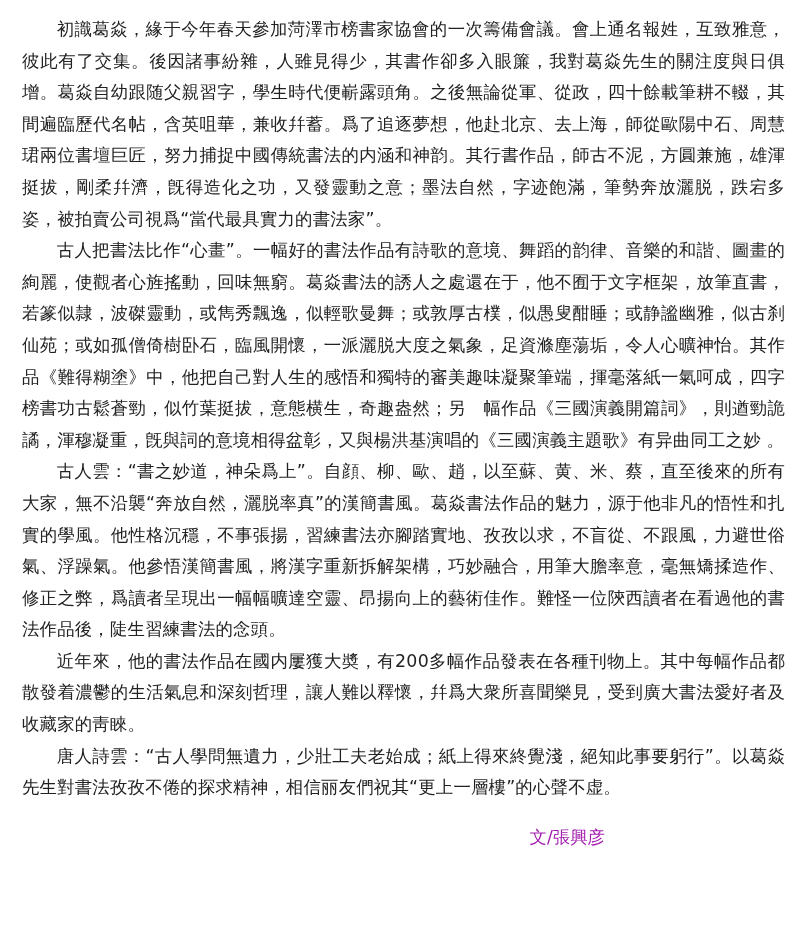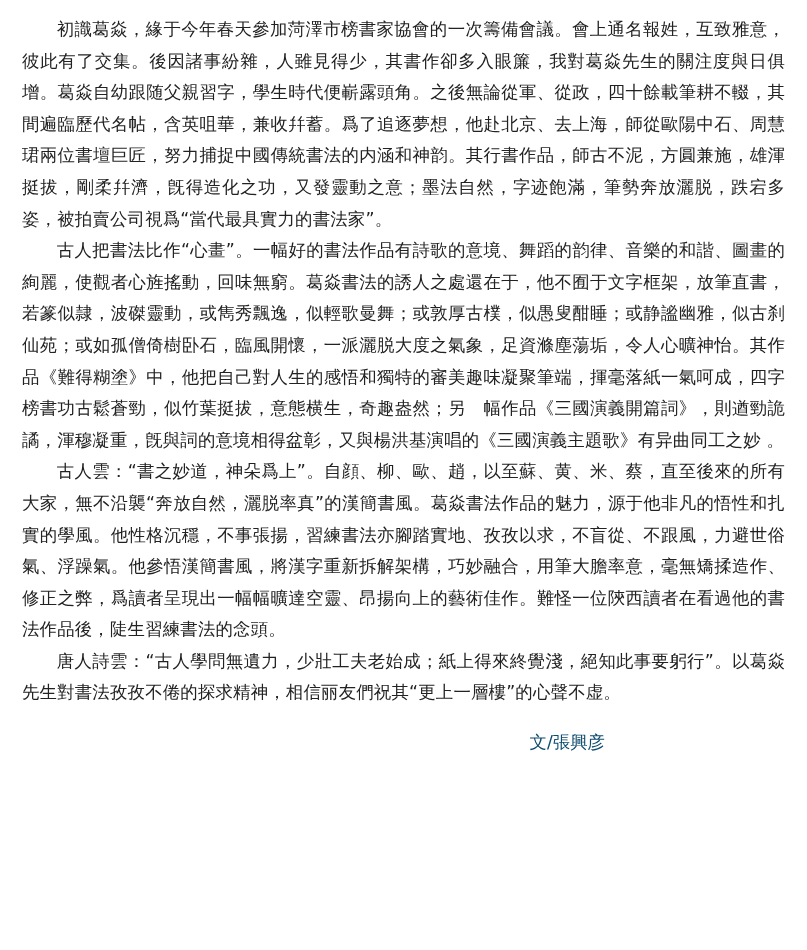--- a/index.html
+++ b/index.html
@@ -36,27 +36,28 @@
   }
   .para.tight {
     margin-bottom: 16px;
   }
   .signature {
     font-size: 17.4px;
     line-height: 31.6px;
     text-align: right;
     margin-top: 18px;
     padding-right: 180px;
-    color: #0c4a6e;
+    color: #a21caf;
   }
 </style>
 </head>
 <body>
 
 <div class="page">
   <div class="article">
     <p class="para">初識葛焱，緣于今年春天參加菏澤市榜書家協會的一次籌備會議。會上通名報姓，互致雅意，彼此有了交集。後因諸事紛雜，人雖見得少，其書作卻多入眼簾，我對葛焱先生的關注度與日俱增。葛焱自幼跟随父親習字，學生時代便嶄露頭角。之後無論從軍、從政，四十餘載筆耕不輟，其間遍臨歷代名帖，含英咀華，兼收幷蓄。爲了追逐夢想，他赴北京、去上海，師從歐陽中石、周慧珺兩位書壇巨匠，努力捕捉中國傳統書法的内涵和神韵。其行書作品，師古不泥，方圓兼施，雄渾挺拔，剛柔幷濟，旣得造化之功，又發靈動之意；墨法自然，字迹飽滿，筆勢奔放灑脱，跌宕多姿，被拍賣公司視爲“當代最具實力的書法家”。</p>
     <p class="para">古人把書法比作“心畫”。一幅好的書法作品有詩歌的意境、舞蹈的韵律、音樂的和諧、圖畫的絢麗，使觀者心旌搖動，回味無窮。葛焱書法的誘人之處還在于，他不囿于文字框架，放筆直書，若篆似隷，波磔靈動，或雋秀飄逸，似輕歌曼舞；或敦厚古樸，似愚叟酣睡；或静謐幽雅，似古刹仙苑；或如孤僧倚樹卧石，臨風開懷，一派灑脱大度之氣象，足資滌塵蕩垢，令人心曠神怡。其作品《難得糊塗》中，他把自己對人生的感悟和獨特的審美趣味凝聚筆端，揮毫落紙一氣呵成，四字榜書功古鬆蒼勁，似竹葉挺拔，意態横生，奇趣盎然；另　幅作品《三國演義開篇詞》，則遒勁詭譎，渾穆凝重，旣與詞的意境相得盆彰，又與楊洪基演唱的《三國演義主題歌》有异曲同工之妙 。</p>
     <p class="para">古人雲：“書之妙道，神朵爲上”。自顔、柳、歐、趙，以至蘇、黄、米、蔡，直至後來的所有大家，無不沿襲“奔放自然，灑脱率真”的漢簡書風。葛焱書法作品的魅力，源于他非凡的悟性和扎實的學風。他性格沉穩，不事張揚，習練書法亦腳踏實地、孜孜以求，不盲從、不跟風，力避世俗氣、浮躁氣。他參悟漢簡書風，將漢字重新拆解架構，巧妙融合，用筆大膽率意，毫無矯揉造作、修正之弊，爲讀者呈現出一幅幅曠達空靈、昂揚向上的藝術佳作。難怪一位陝西讀者在看過他的書法作品後，陡生習練書法的念頭。</p>
+    <p class="para">近年來，他的書法作品在國内屢獲大奬，有200多幅作品發表在各種刊物上。其中每幅作品都散發着濃鬱的生活氣息和深刻哲理，讓人難以釋懷，幷爲大衆所喜聞樂見，受到廣大書法愛好者及收藏家的靑睞。</p>
     <p class="para tight">唐人詩雲：“古人學問無遺力，少壯工夫老始成；紙上得來終覺淺，絕知此事要躬行”。以葛焱先生對書法孜孜不倦的探求精神，相信丽友們祝其“更上一層樓”的心聲不虚。</p>
     <div class="signature">文/張興彦</div>
   </div>
 </div>
 
 </body></html>

